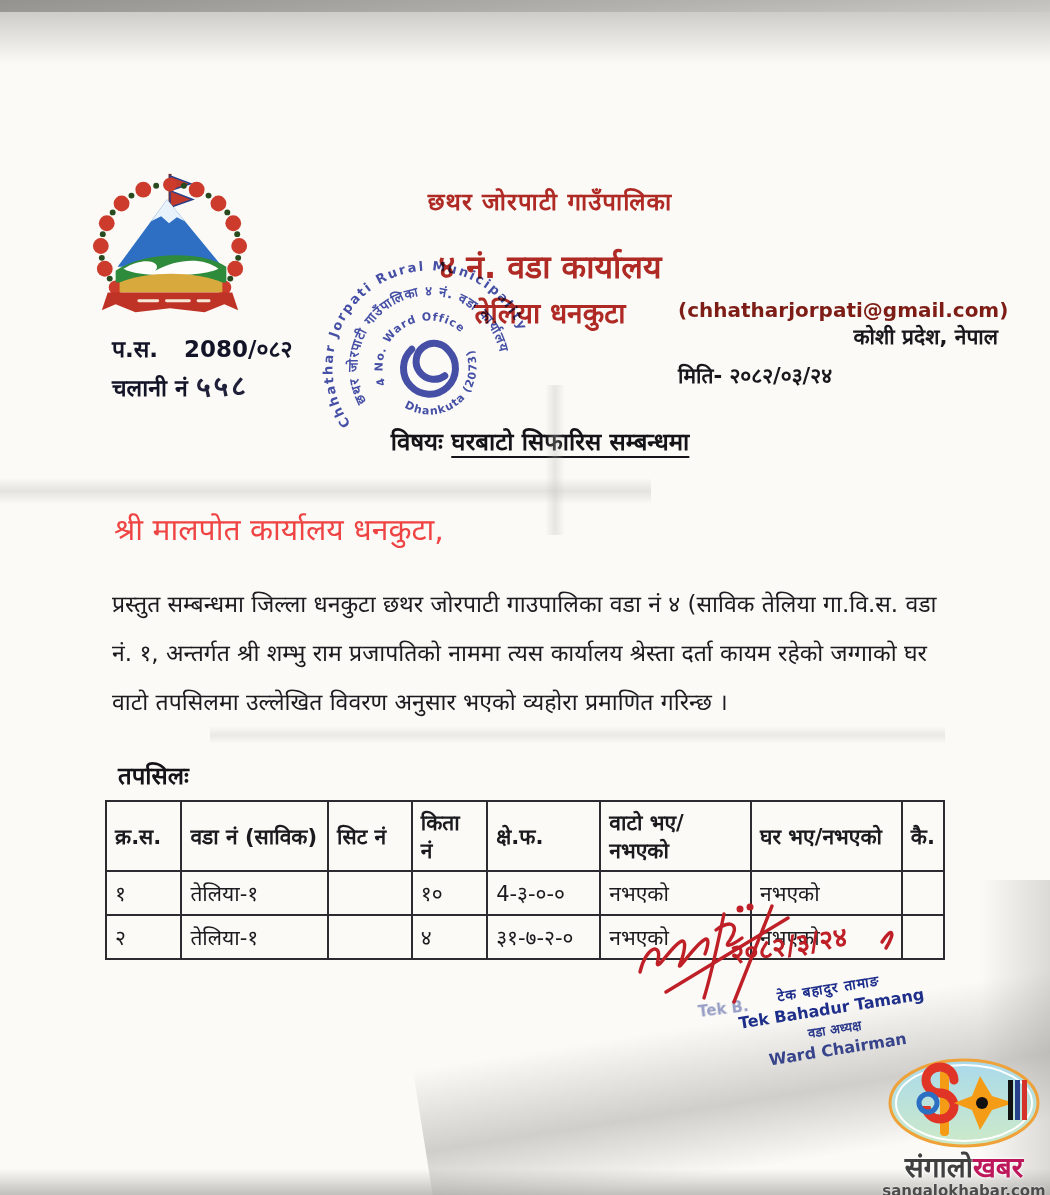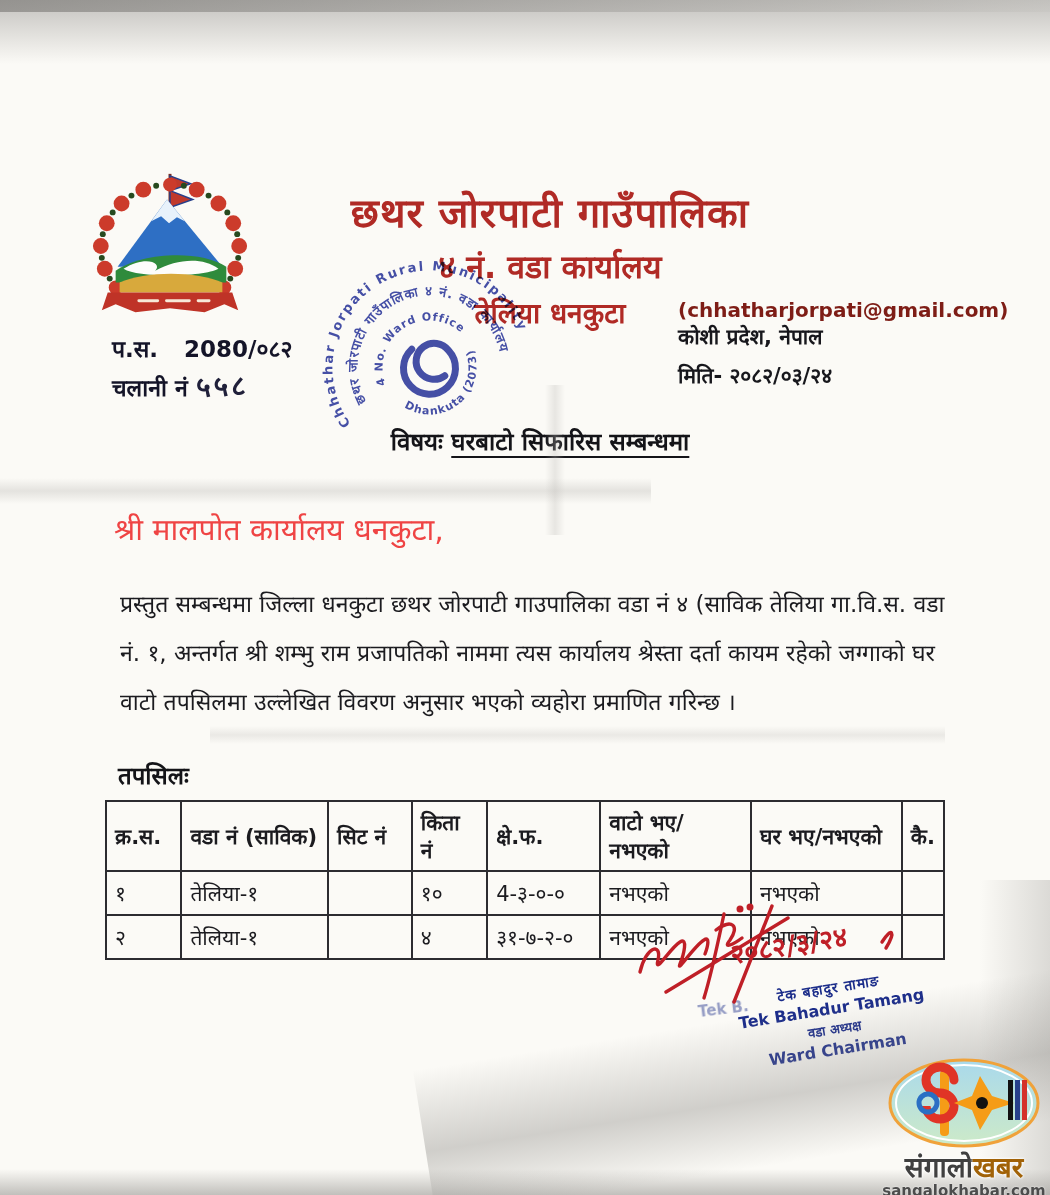--- a/index.html
+++ b/index.html
@@ -24,47 +24,47 @@
   .fold-br{left:420px;top:1010px;width:760px;height:150px;transform:rotate(-9deg);
     background:linear-gradient(180deg,rgba(0,0,0,0),rgba(148,146,142,.42) 55%,rgba(0,0,0,0));}
   .shade-bottom{left:0;bottom:0;width:100%;height:26px;
     background:linear-gradient(0deg,rgba(135,133,129,.5),rgba(135,133,129,0));}
   .shade-right{right:0;top:880px;width:70px;height:315px;
     background:linear-gradient(270deg,rgba(160,158,154,.35),rgba(160,158,154,0));}
 
   
   .emblem{position:absolute;left:86px;top:170px;width:168px;height:152px;z-index:2;}
   .hdr-title{position:absolute;left:280px;top:184px;width:540px;text-align:center;
-    color:#b02a25;font-size:40px;font-weight:bold;letter-spacing:1px;z-index:1;}
+    color:#b02a25;font-size:24px;font-weight:bold;letter-spacing:1px;z-index:1;}
   .hdr-sub{position:absolute;left:330px;top:244px;width:440px;text-align:center;
     color:#b02a25;font-size:32px;font-weight:bold;z-index:1;}
   .hdr-place{position:absolute;left:330px;top:293px;width:440px;text-align:center;
     color:#b02a25;font-size:28px;font-weight:bold;z-index:1;}
   .ref-line{position:absolute;left:112px;top:332px;font-size:23px;font-weight:bold;color:#141428;}
   .ref-line .gap{display:inline-block;width:26px;}
   .dispatch-line{position:absolute;left:112px;top:366px;font-size:23px;font-weight:bold;color:#141428;}
   .dispatch-hand{display:inline-block;font-size:28px;font-weight:bold;color:#20203a;
     transform:rotate(-2deg);margin-left:8px;letter-spacing:3px;}
   .right-block{position:absolute;left:678px;top:298px;width:320px;z-index:1;}
   .email{font-size:20px;font-weight:bold;color:#7e1d16;}
-  .province{font-size:21px;font-weight:bold;color:#17171c;margin-bottom:11px;}
+  .province{font-size:21px;font-weight:bold;color:#17171c;margin-bottom:11px;text-align:right;}
   .miti{font-size:21px;font-weight:bold;color:#17171c;}
 
   
   .round-stamp{position:absolute;left:312px;top:250px;width:235px;height:235px;
     transform:rotate(-43deg);opacity:.88;mix-blend-mode:multiply;z-index:3;}
   .round-stamp text{fill:#2c38a0;font-weight:bold;}
 
   
   .subject{position:absolute;left:230px;top:424px;width:620px;text-align:center;
     font-size:24px;font-weight:bold;color:#141418;z-index:1;}
   .subject .u{text-decoration:underline;text-underline-offset:6px;}
   .salutation{position:absolute;left:114px;top:508px;font-size:30px;font-weight:normal;color:#ef4444;}
   .body-par{position:absolute;left:112px;top:580px;width:848px;
-    font-size:23px;line-height:2.12;color:#1b1b1f;font-weight:500;text-align:left;margin-left:8px;}
+    font-size:23px;line-height:2.12;color:#1b1b1f;font-weight:500;text-align:left;}
   .tapasil{position:absolute;left:118px;top:758px;font-size:24px;font-weight:bold;color:#141418;}
 
   
   .sch-table{position:absolute;left:105px;top:800px;width:840px;border-collapse:collapse;z-index:1;}
   .sch-table th,.sch-table td{border:2px solid #2c2c30;padding:6px 8px;
     font-size:21px;color:#1b1b1f;text-align:left;vertical-align:middle;}
   .sch-table th{font-weight:bold;height:32px;}
   .sch-table td{font-weight:500;height:30px;}
 
   
@@ -80,21 +80,21 @@
   .name-stamp .en-title{font-size:16px;font-weight:bold;margin-top:2px;}
   .ghost-stamp{position:absolute;left:698px;top:1000px;transform:rotate(-7deg);
     color:#1b2d8f;opacity:.45;filter:blur(.6px);font-size:15px;font-weight:bold;
     mix-blend-mode:multiply;z-index:3;}
 
   
   .watermark{position:absolute;left:882px;top:1058px;width:164px;text-align:center;z-index:7;}
   .wm-title{font-size:28px;font-weight:bold;line-height:1;margin-top:2px;
     text-shadow:0 0 3px #fff,0 0 3px #fff;}
   .wm-red{color:#404040;}
-  .wm-orange{color:#a16207;}
+  .wm-orange{color:#be185d;}
   .wm-url{font-size:15px;font-weight:bold;color:#4c4c4c;line-height:1.2;
     text-shadow:0 0 2px #fff;}
 </style>
 </head>
 <body>
 
 <div class="page">
 
   <svg class="emblem" viewBox="0 0 170 150">
 

